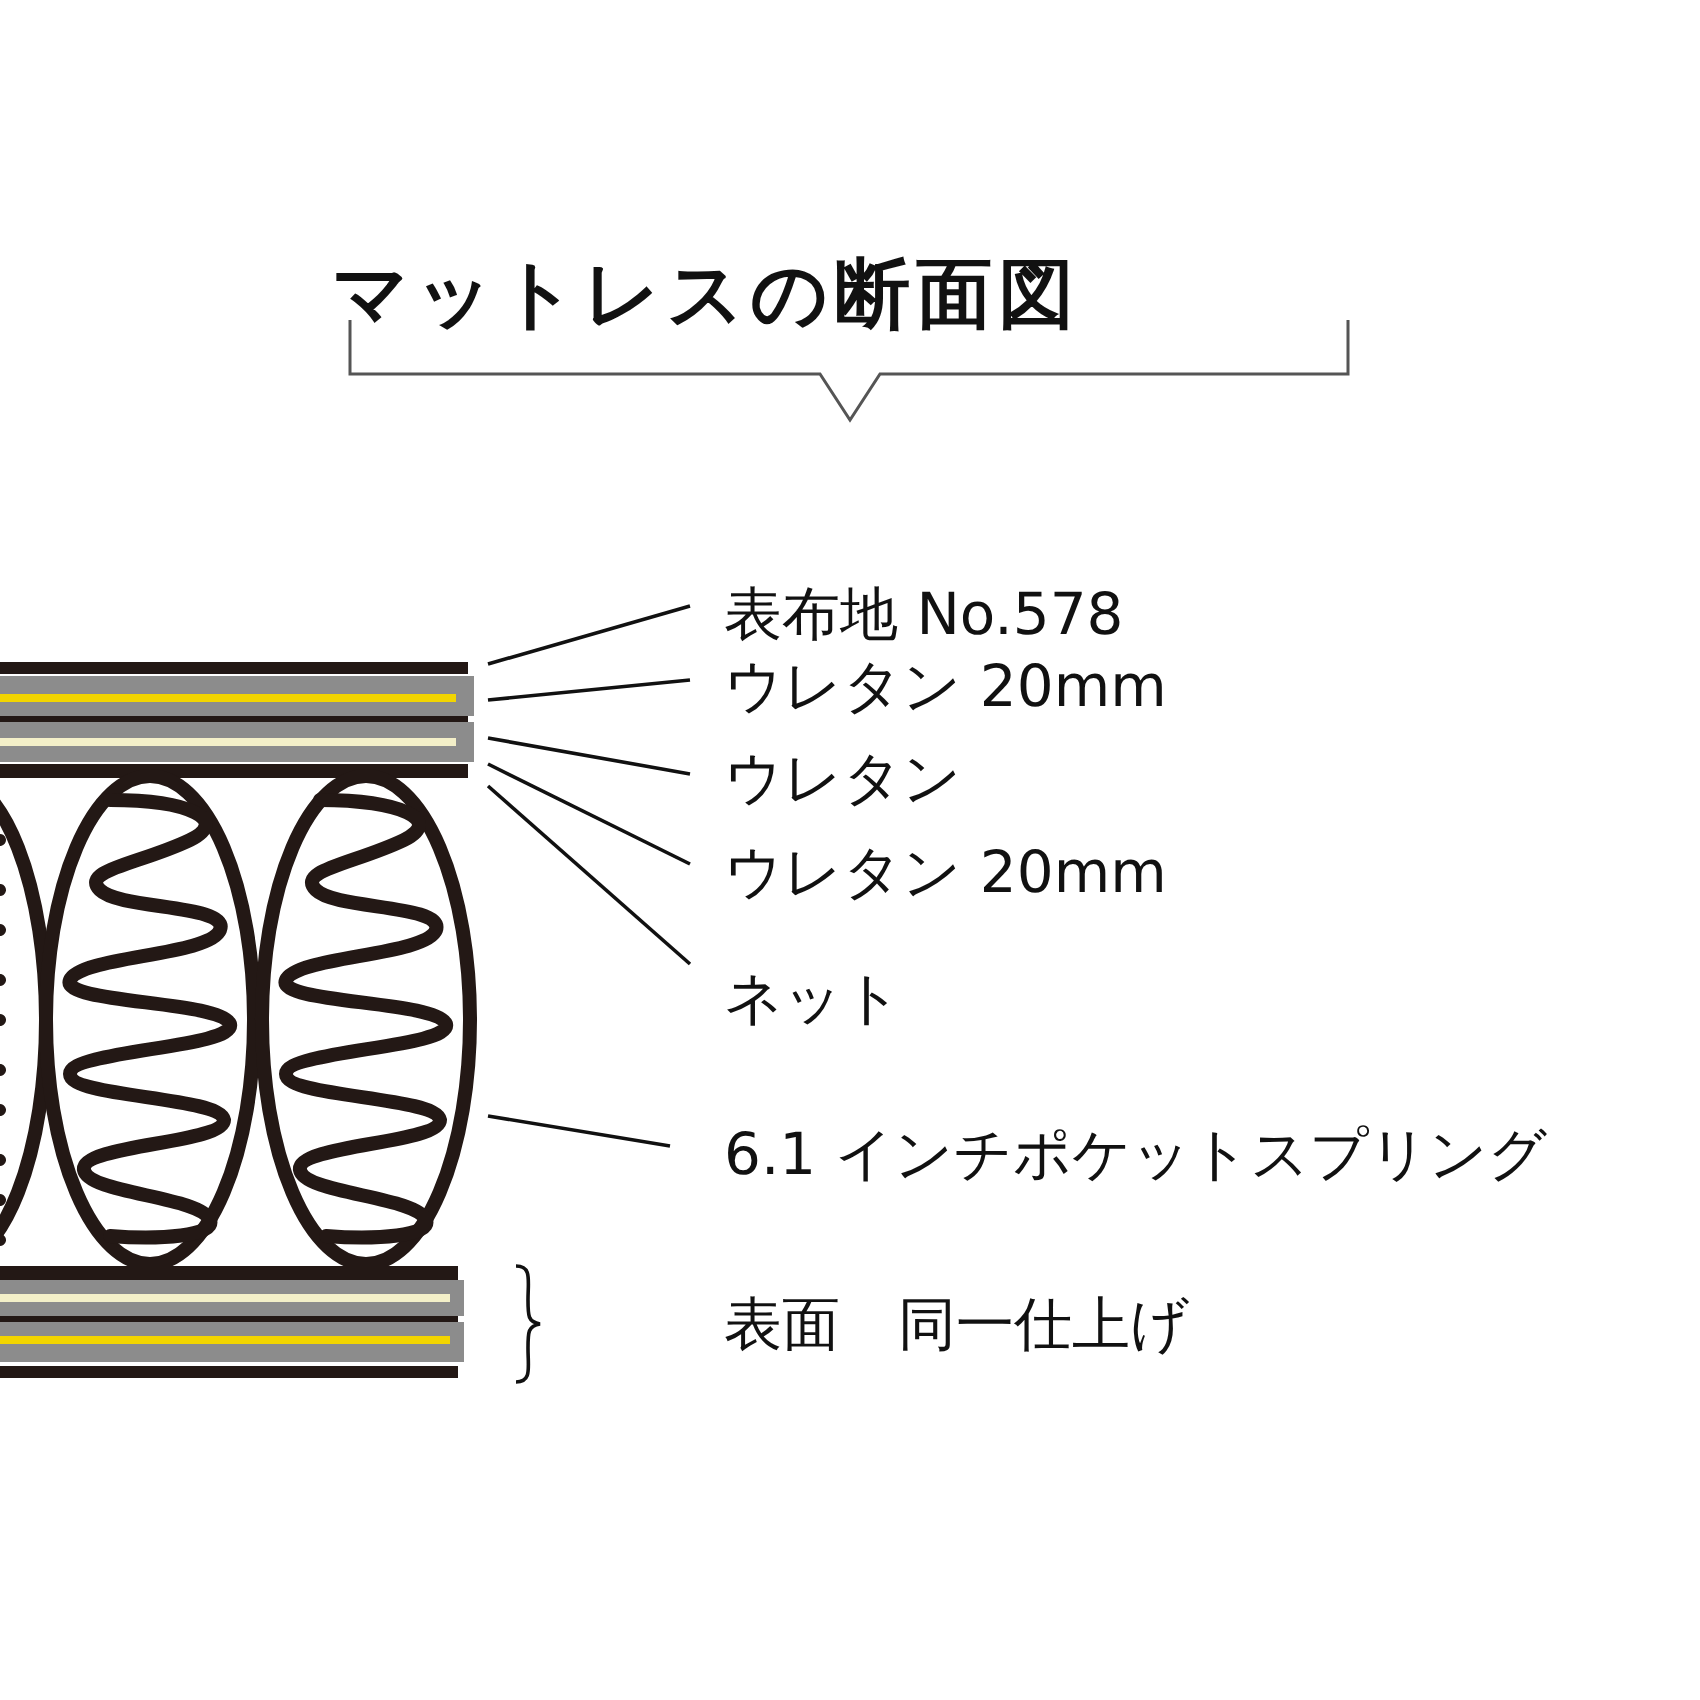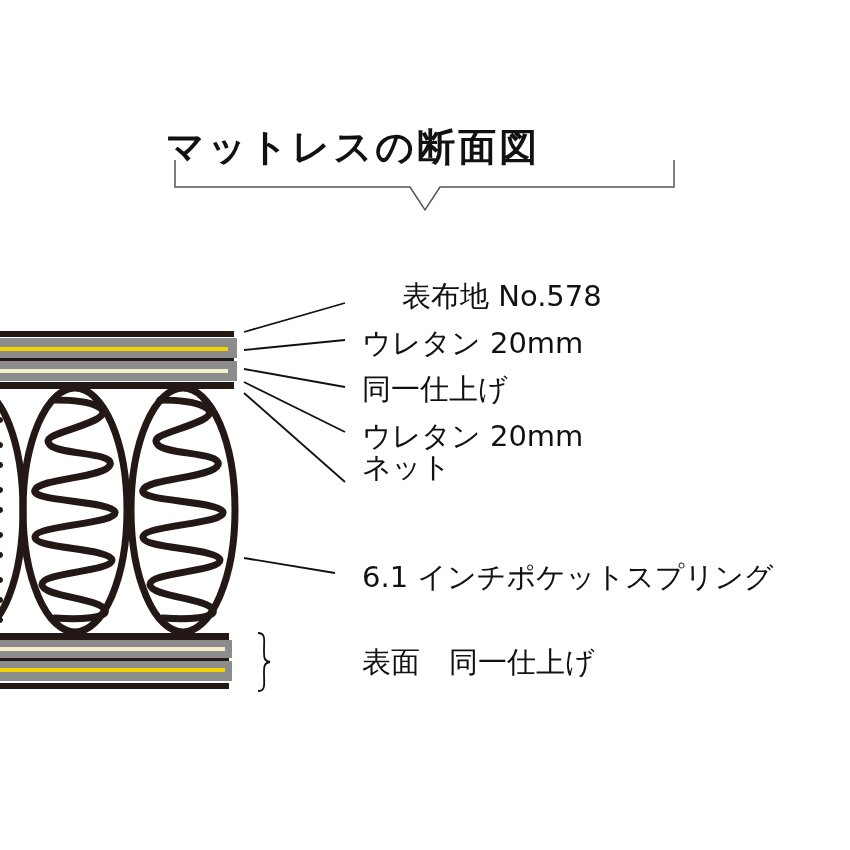--- a/index.html
+++ b/index.html
@@ -65,19 +65,19 @@
     <line x1="244" y1="350" x2="345" y2="340"></line>
     <line x1="244" y1="369" x2="345" y2="387"></line>
     <line x1="244" y1="382" x2="345" y2="432"></line>
     <line x1="244" y1="393" x2="345" y2="482"></line>
     <line x1="244" y1="558" x2="335" y2="573"></line>
   </g>
 
   <path fill="none" stroke="#111" stroke-width="1.8" d="M 258 633 C 266 633, 264 640, 264 650 C 264 658, 264 661, 270 662 C 264 663, 264 666, 264 674 C 264 684, 266 691, 258 691"></path>
 </svg>
 
-<div class="label" style="top:277px;margin-left:40px;">表布地 No.578</div>
+<div class="label" style="top:288px;">表布地 No.578</div>
 <div class="label" style="top:324px;">ウレタン 20mm</div>
-<div class="label" style="top:370px;">同一仕上げ</div>
+<div class="label" style="top:370px;">ウレタン</div>
 <div class="label" style="top:417px;">ウレタン 20mm</div>
-<div class="label" style="top:448px;">ネット</div>
+<div class="label" style="top:480px;">ネット</div>
 <div class="label" style="top:558px;">6.1 インチポケットスプリング</div>
 <div class="label" style="top:643px;font-family:Liberation Serif, serif;">表面　同一仕上げ</div>
 
 </body></html>

